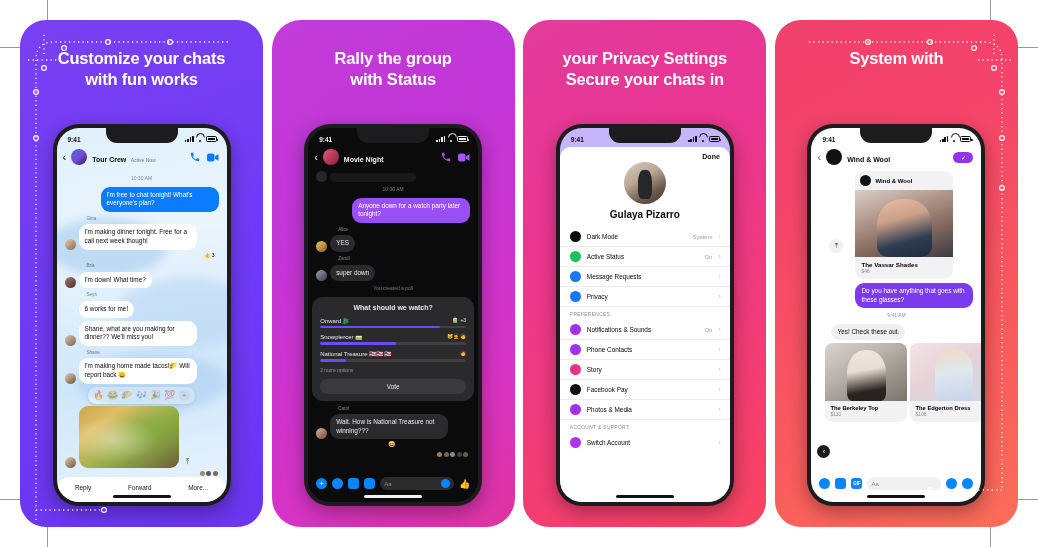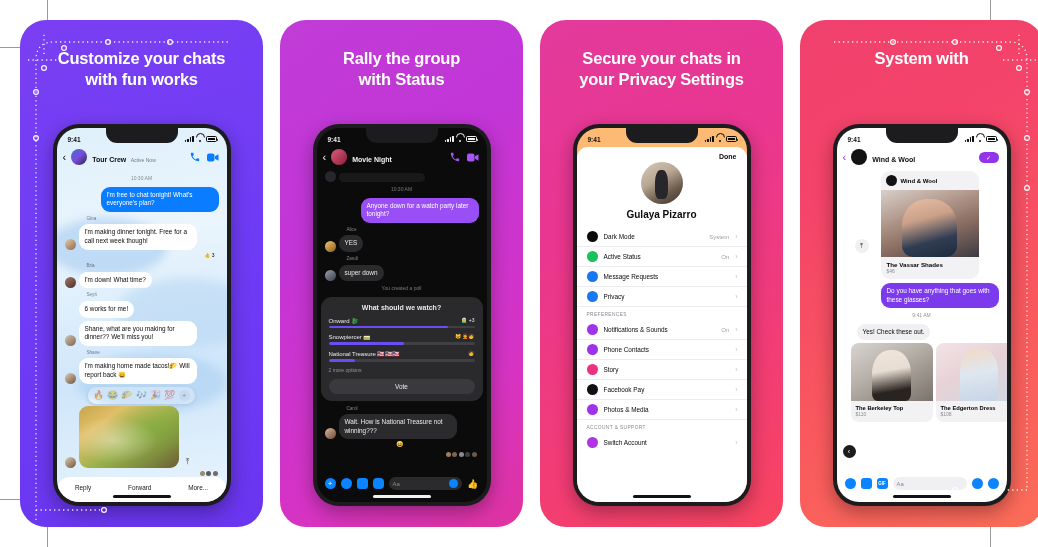--- a/index.html
+++ b/index.html
@@ -15,21 +15,21 @@
   .crop { position: absolute; background: #9a9a9a; }
   .crop.h { width: 28px; height: 1px; }
   .crop.v { width: 1px; height: 28px; }
 
   
   #stage {
     position: absolute;
     left: 20px; top: 20px;
     width: 998px; height: 507px;
     display: flex;
-    gap: 17px;
+    gap: 0;
     justify-content: space-between;
     align-items: flex-end;
   }
 
   
   .panel {
     position: relative;
     width: 243px; height: 507px;
     border-radius: 26px;
     overflow: hidden;
@@ -178,21 +178,21 @@
   }
   .photo-msg::after{
     content:''; position:absolute; inset:0;
     background: radial-gradient(ellipse at 35% 55%, rgba(255,255,255,.38), transparent 48%),
                 radial-gradient(ellipse at 72% 35%, rgba(120,170,60,.55), transparent 45%);
   }
   .seen { display:flex; gap:1.5px; justify-content:flex-end; padding-right:2px; }
   .seen i{ display:block;width:5px;height:5px;border-radius:50%;background:#b9b9bd; }
 
   
-  .p2 { background: linear-gradient(145deg,#c13cd8 0%,#c235d6 35%,#d633c4 75%,#e0339f 100%); }
+  .p2 { background: linear-gradient(145deg,#c13cd8 0%,#c235d6 35%,#d633c4 75%,#e0339f 100%); border-radius: 29px; }
   .p2-screen { background: #0b0b0c; color: #e9e9ea; }
   .bub.out2 { background: #9a4ef5; color: #fff; }
   .bub.in2 { background: #2b2b2e; color: #e9e9ea; }
   .poll {
     background: #2a2a2d; border-radius: 11px;
     padding: 7px 8px 7px; margin: 0 4px;
   }
   .poll h4 { font-size: 7px; text-align: center; margin-bottom: 6px; font-weight: bold; }
   .poll .opt { margin-bottom: 5px; }
   .poll .opt .l { display: flex; justify-content: space-between; font-size: 6px; margin-bottom: 2px; }
@@ -210,21 +210,21 @@
   }
   .composer .cicon { width: 11px; height: 11px; border-radius: 50%; flex: 0 0 11px; }
   .composer .field {
     flex: 1; height: 13px; border-radius: 8px;
     display: flex; align-items: center; justify-content: space-between;
     padding: 0 4px; font-size: 6px;
   }
 
   
   .p3 { background: linear-gradient(150deg,#e23a9c 0%,#ea3690 35%,#f23d73 75%,#f7455f 100%); }
-  .p3-screen { background: #fdba74; }
+  .p3-screen { background: #c4b5fd; }
   .sheet {
     position: absolute; left: 0; right: 0; top: 19px; bottom: 0;
     background: #fff; border-radius: 11px 11px 0 0;
   }
   .done { text-align: right; font-size: 7px; font-weight: bold; padding: 6px 10px 0; color:#0a0a0a; }
   .bigav {
     width: 42px; height: 42px; border-radius: 50%;
     margin: 2px auto 0;
     background: linear-gradient(150deg,#d7c9ba 0%,#b9a794 40%,#6d5d4e 70%,#3e352c 100%);
     position: relative; overflow: hidden;
@@ -572,22 +572,22 @@
           </span>
           <span style="color:#0a84ff;font-size:9px">👍</span>
         </div>
         <span class="homebar" style="background:#f2f2f4"></span>
       </div>
     </div>
   </div>
 
   <div class="panel p3">
     <div class="panel-title">
+      <div>your Privacy Settings</div>
       <div>Secure your chats in</div>
-      <div>your Privacy Settings</div>
     </div>
 
     <div class="phone">
       <div class="screen p3-screen">
         <div class="notch"></div>
 
         <div class="statusbar" style="color:#0b0b0b;position:absolute;left:0;right:0;top:0;z-index:30">
           <span>9:41</span>
           <span class="sbicons">
             <span class="bars">

